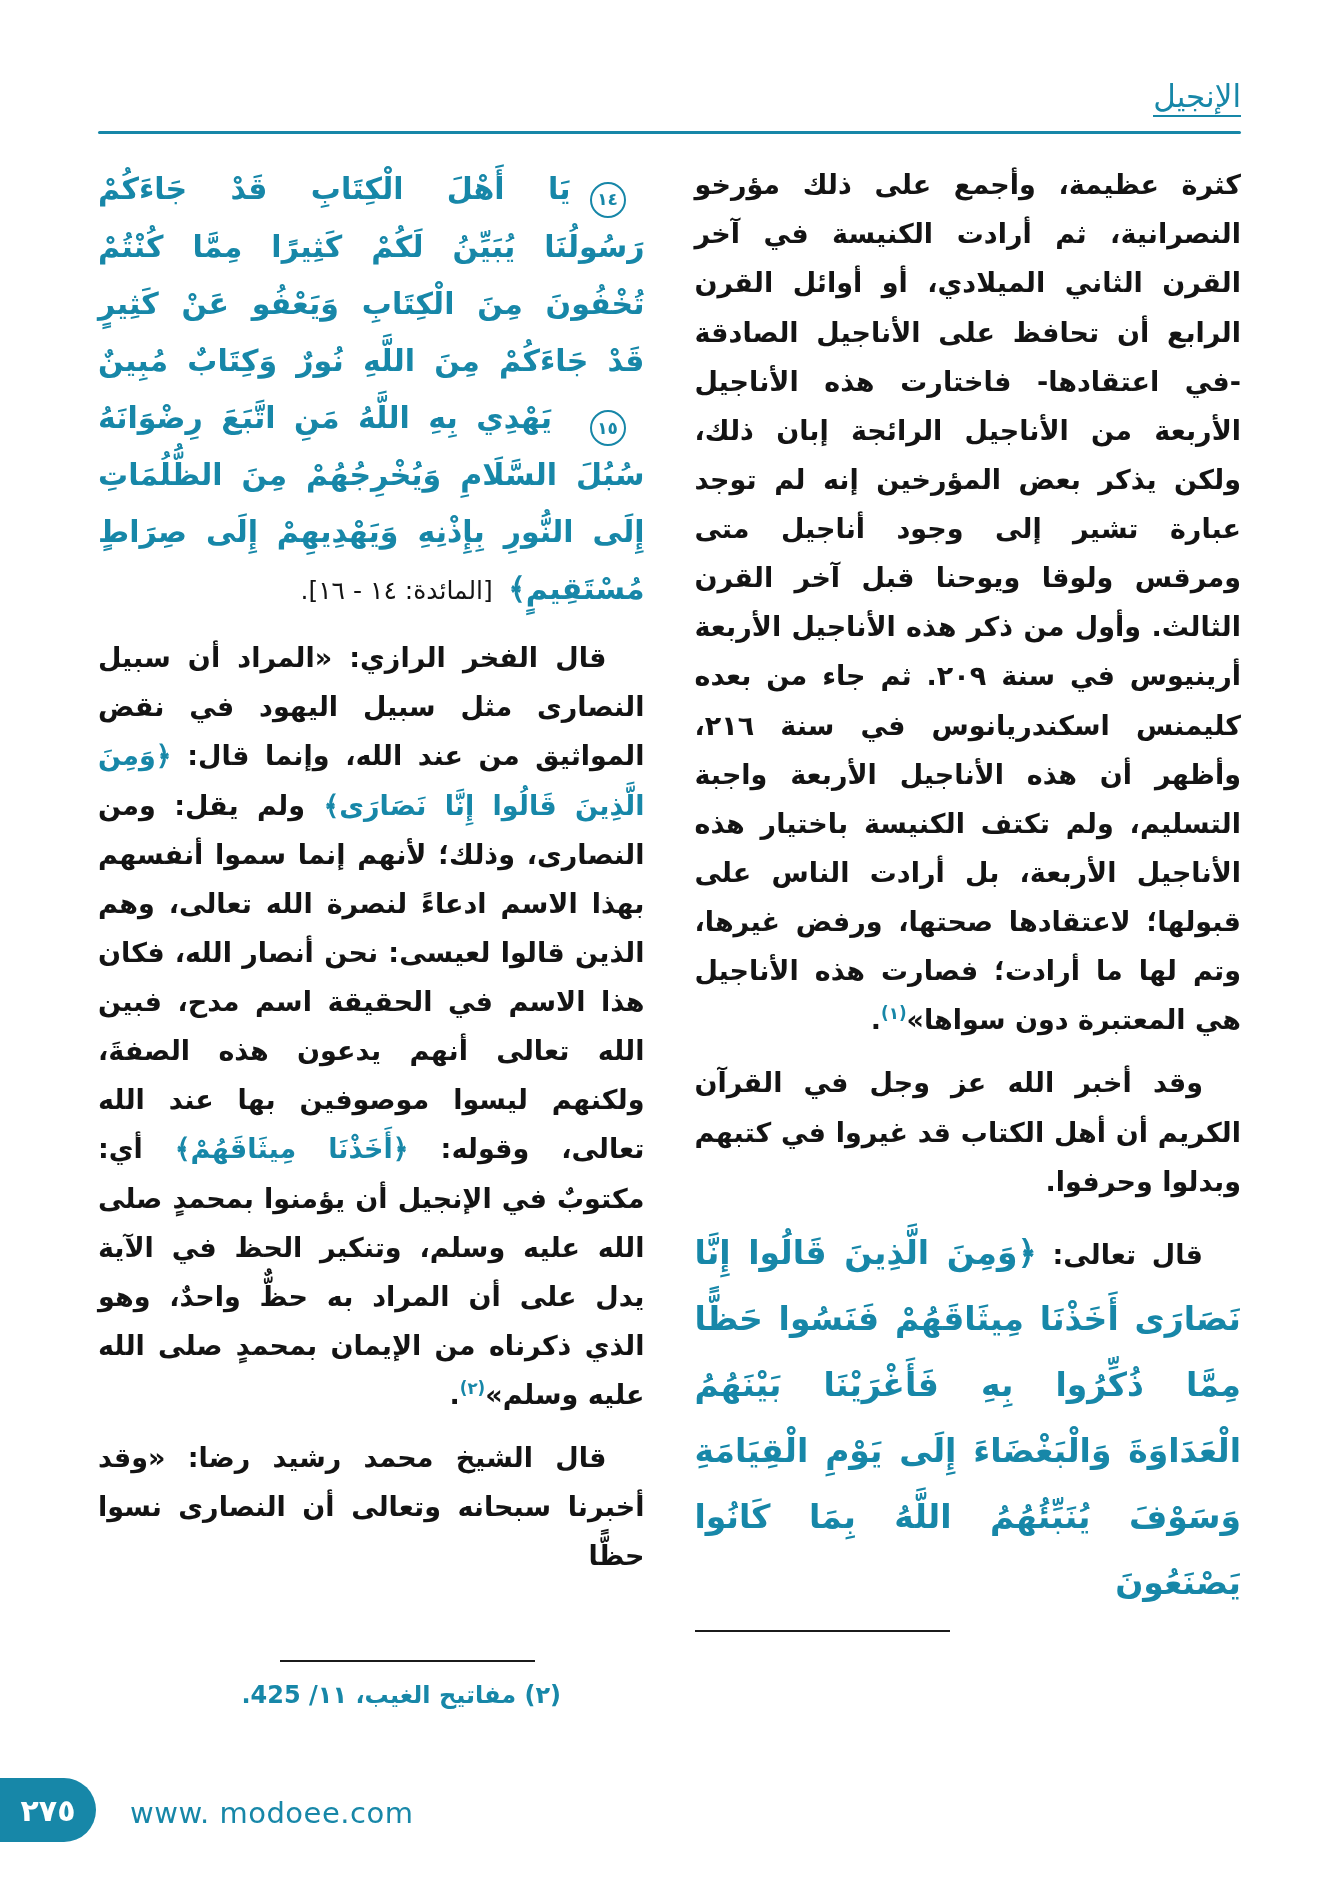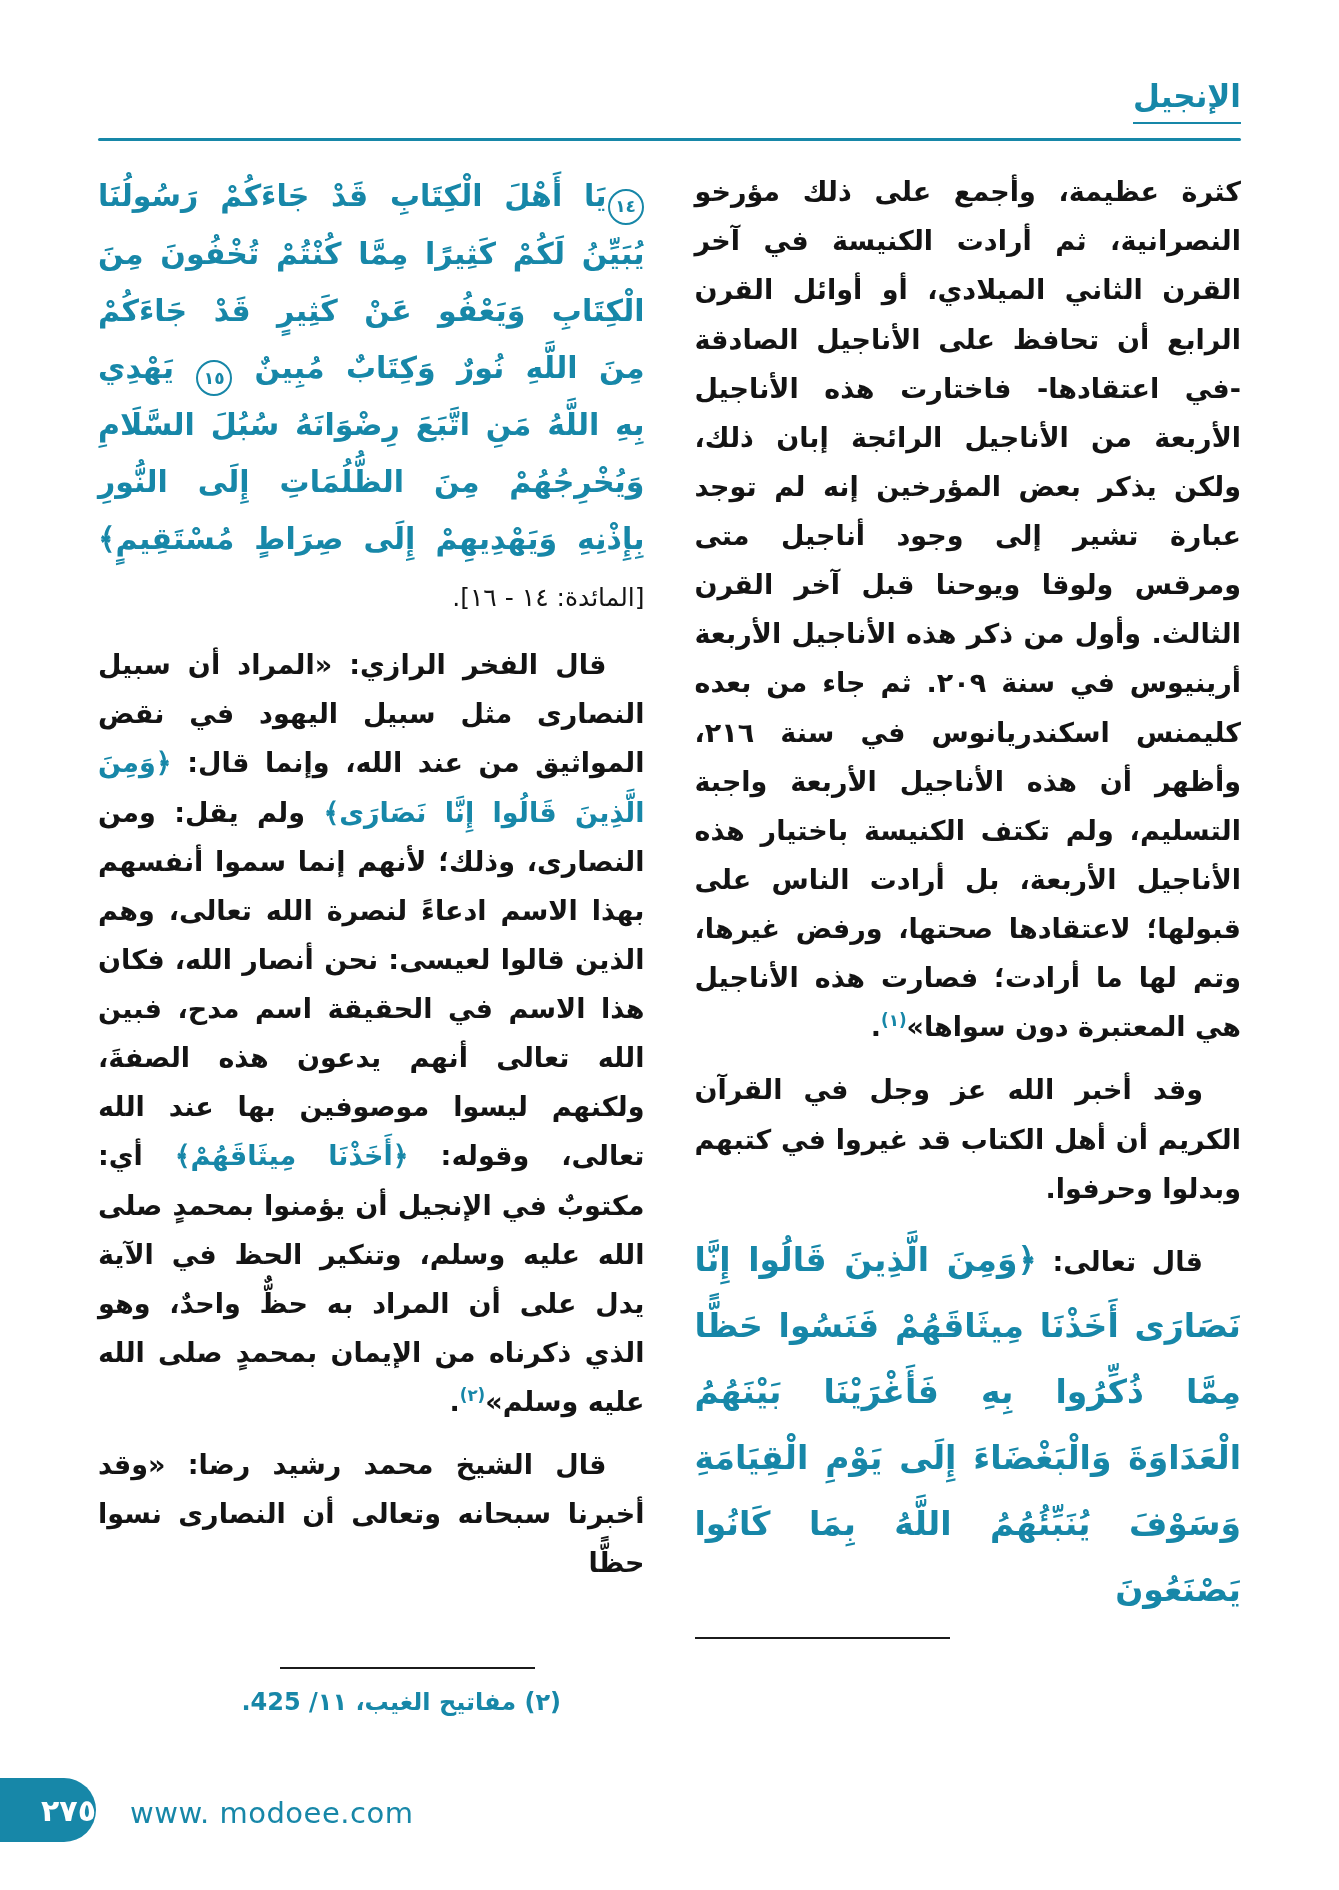--- a/index.html
+++ b/index.html
@@ -15,22 +15,21 @@
     overflow:hidden;
   }
   :root { --accent:#1787a8; --ink:#141414; }
 
   
   .page-header { margin-bottom:26px; }
   .page-header h1 {
     display:inline-block;
     color:var(--accent);
     font-size:31px;
-    font-weight:bold;
-    padding-bottom:7px;
+    font-weight:normal;
     border-bottom:2px solid var(--accent);
     line-height:1.2;
   }
   .header-rule {
     height:3px;
     background:var(--accent);
     margin-top:14px;
     border-radius:2px;
   }
 
@@ -84,21 +83,21 @@
     display:inline-flex;
     align-items:center;
     justify-content:center;
     width:36px; height:36px;
     border:2px solid var(--accent);
     border-radius:50%;
     font-size:17px;
     line-height:1;
     color:var(--accent);
     vertical-align:-6px;
-    margin:0 1px;
+    margin:0 19px;
     font-weight:bold;
   }
 
   .fn-ref {
     color:var(--accent);
     font-size:0.62em;
     vertical-align:super;
     font-weight:bold;
   }
 
@@ -123,21 +122,21 @@
   }
   .fn-text.centered { text-align:center; padding-left:60px; }
 
   
   .page-tab {
     position:absolute;
     left:0; bottom:48px;
     width:96px; height:64px;
     background:var(--accent);
     border-radius:0 32px 32px 0;
-    display:flex; align-items:center; 
+    display:flex; align-items:center; justify-content:center;
     color:#ffffff;
     font-size:30px;
     font-weight:bold;
   }
   .website {
     position:absolute;
     left:130px; bottom:60px;
     color:var(--accent);
     font-size:29px;
     font-weight:normal;

